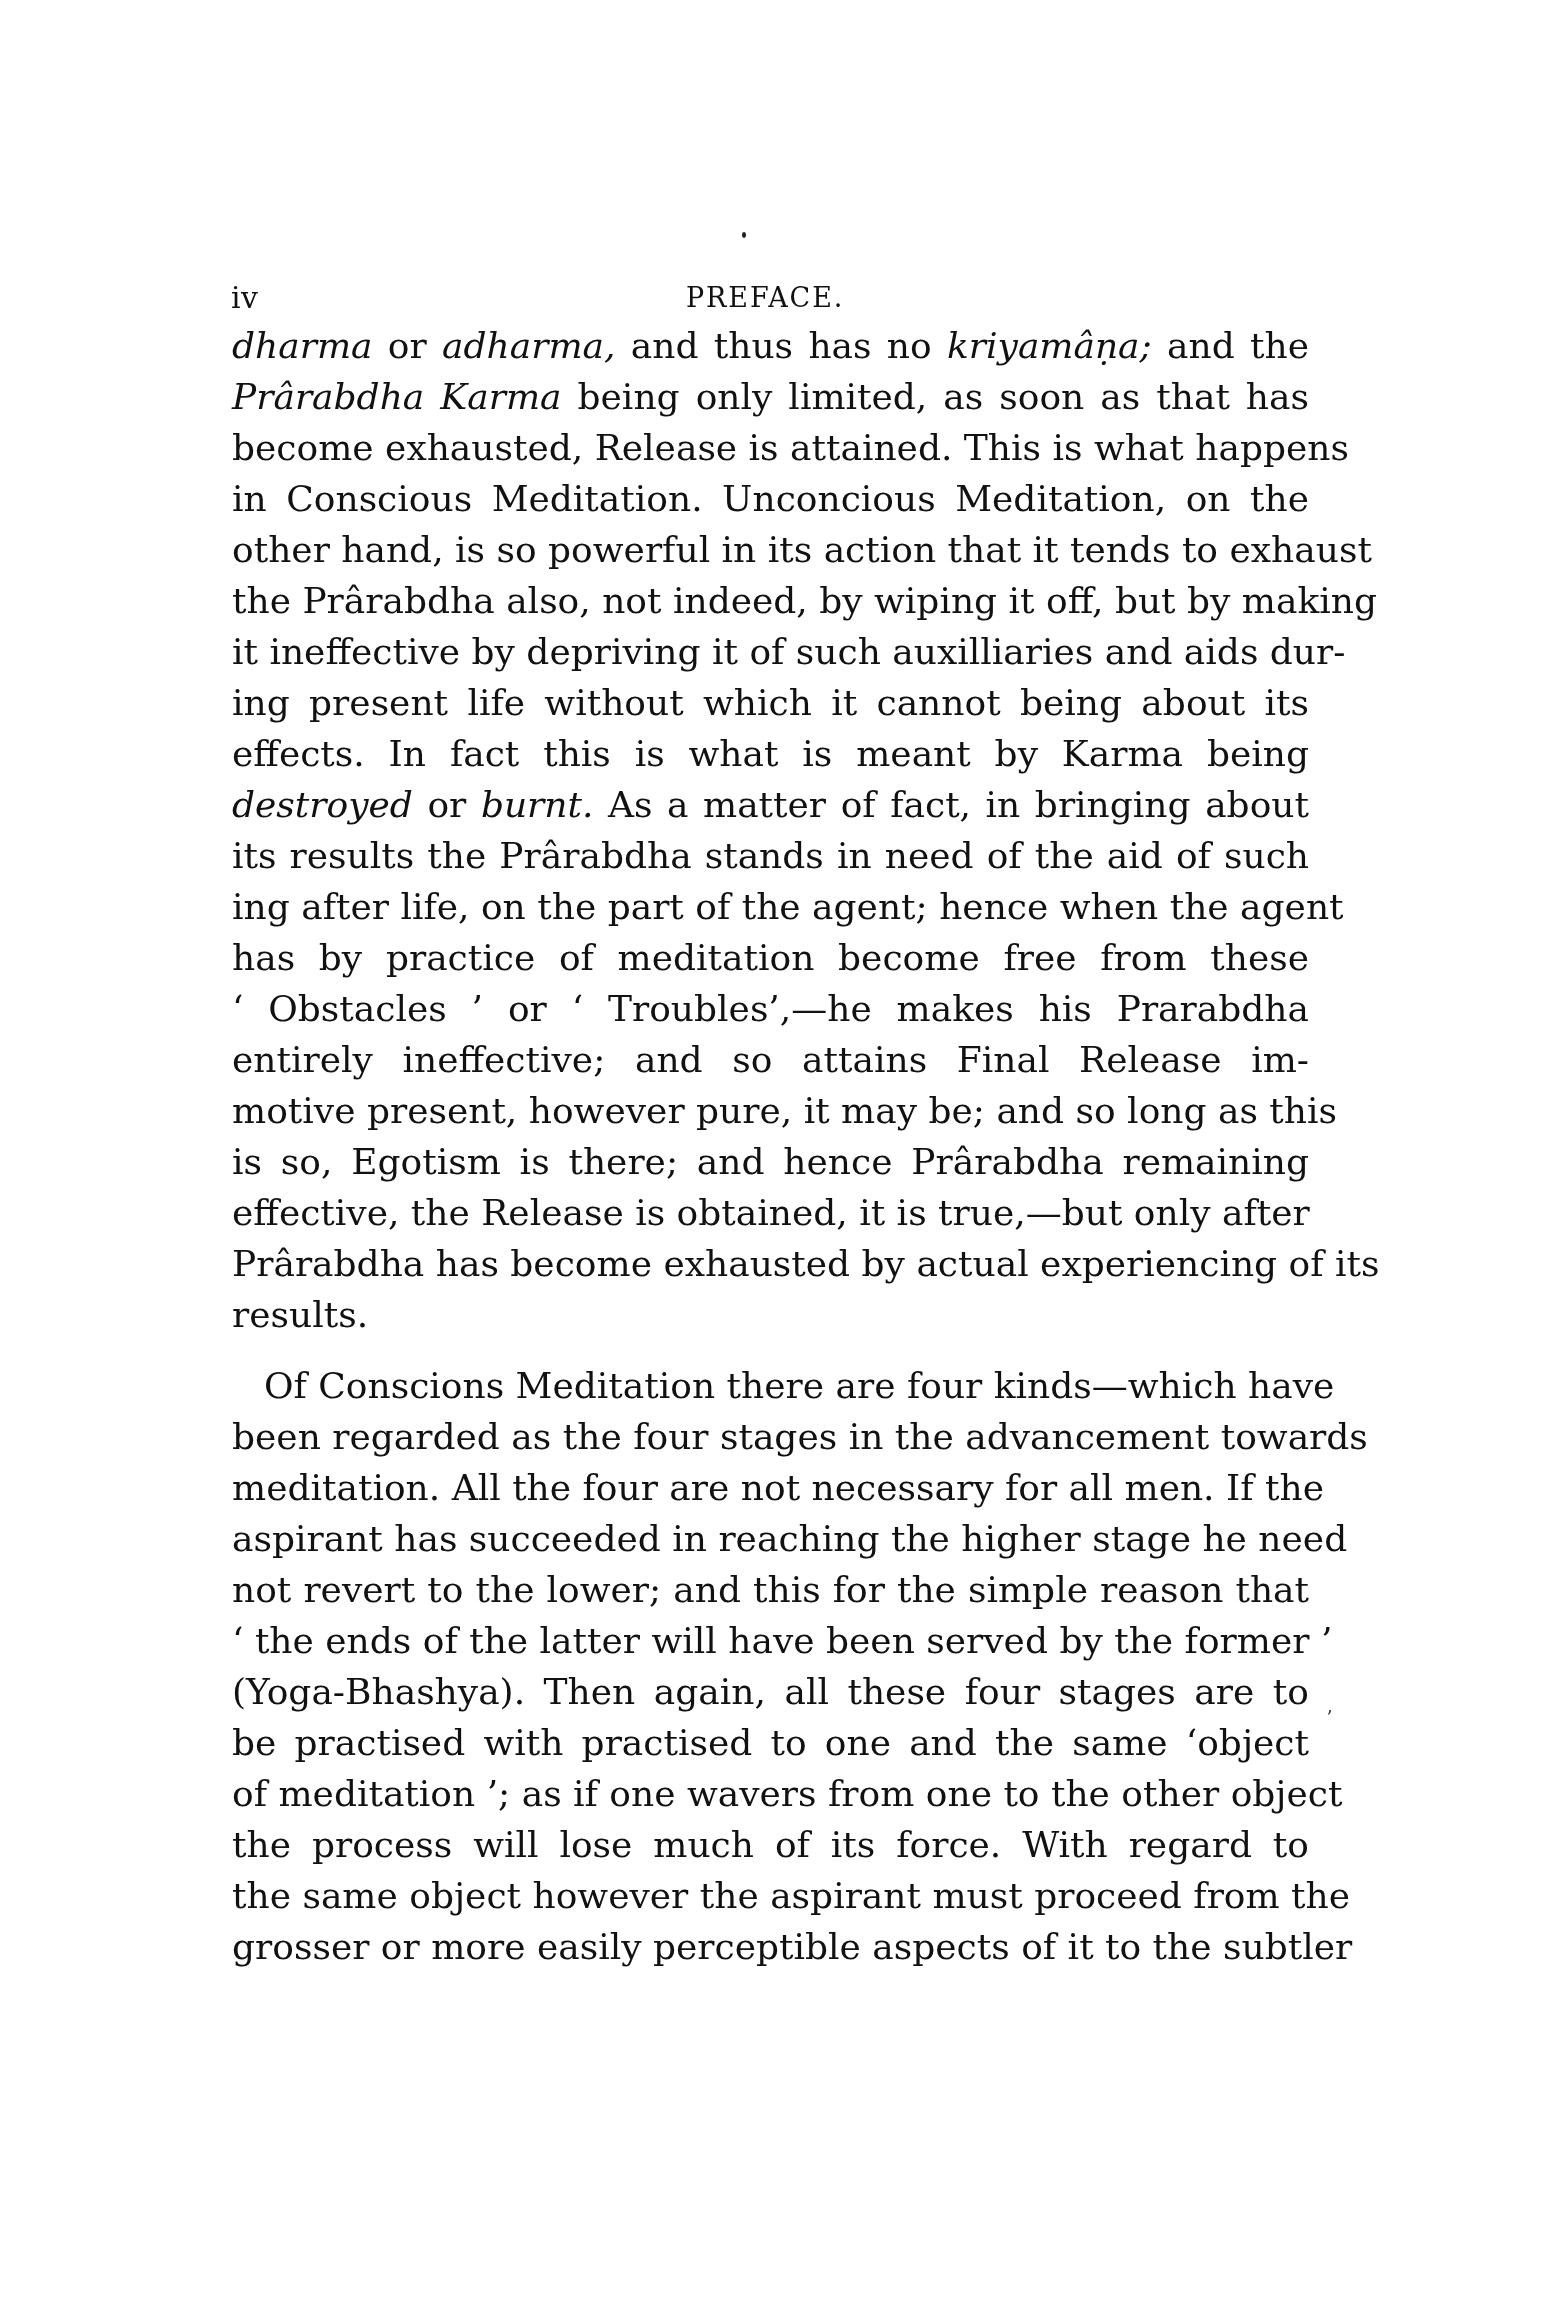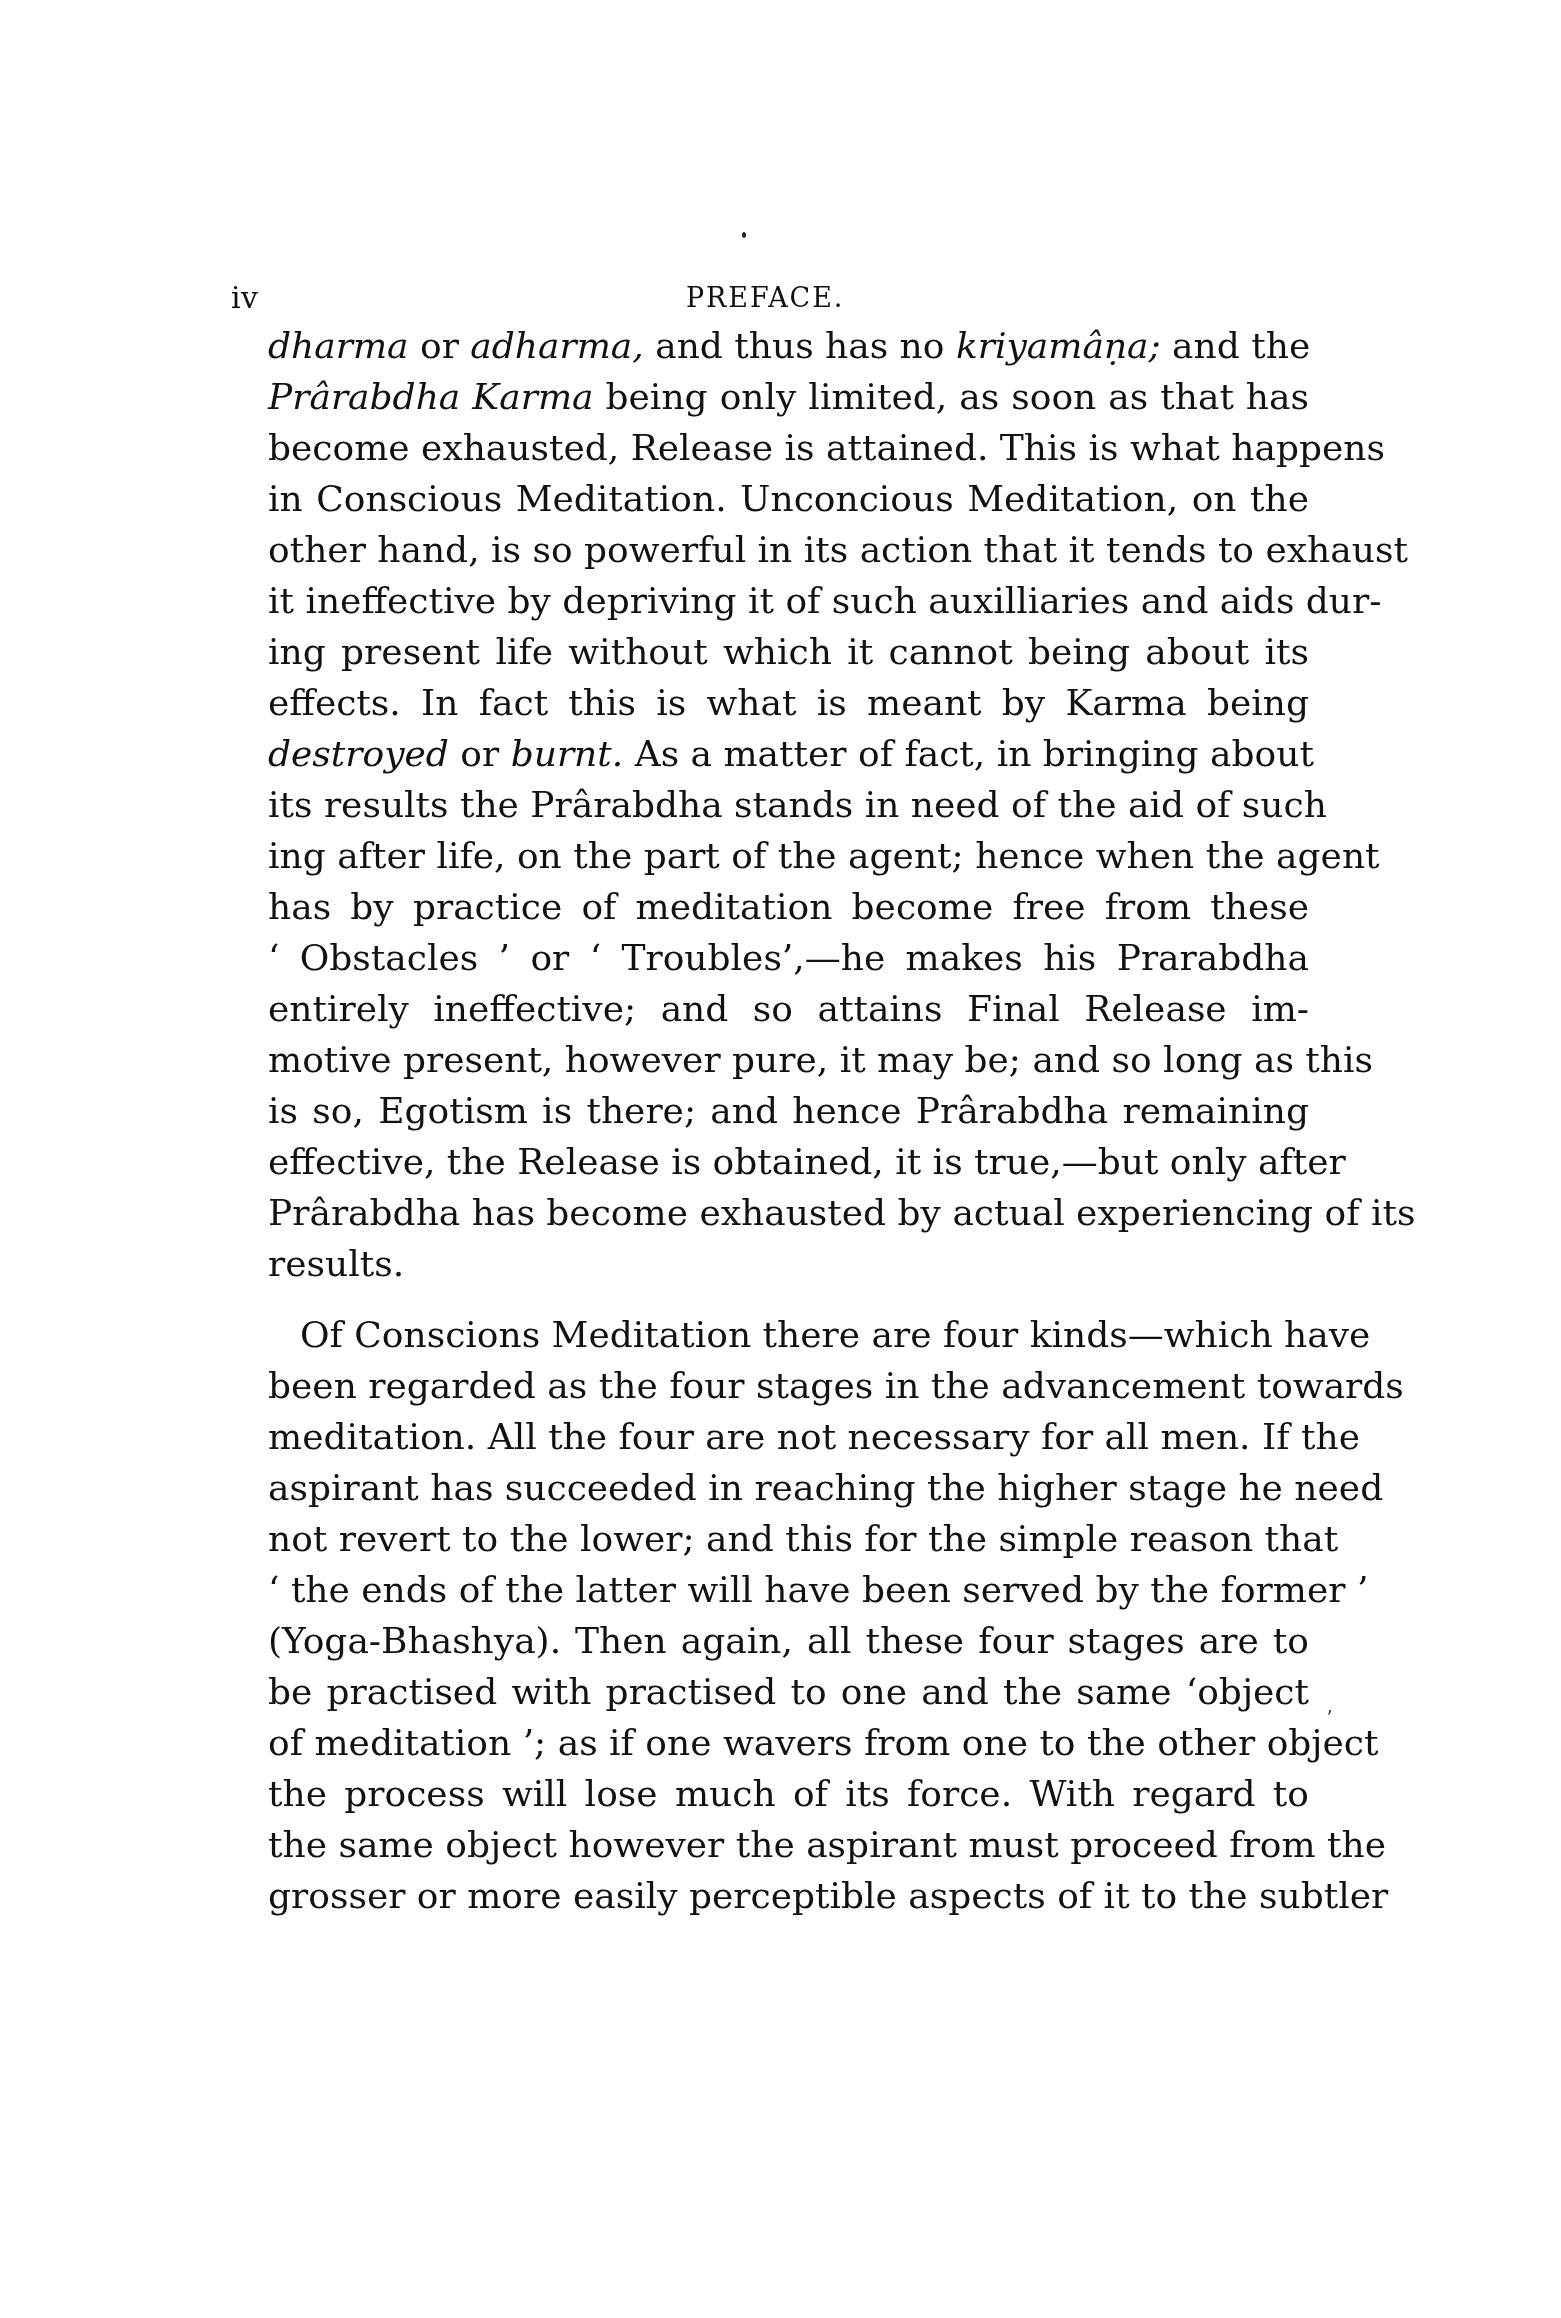--- a/index.html
+++ b/index.html
@@ -57,21 +57,20 @@
       font-size: 36px;
       line-height: 51px;
     }
     .line {
       display: block;
       white-space: nowrap;
       text-align: justify;
       text-align-last: justify;
       height: 51px;
       overflow: visible;
-      margin-left: 36px;
     }
     .line.last {
       text-align-last: left;
     }
     .para-gap {
       height: 20.4px;
     }
     .indent {
       padding-left: 32px;
     }
@@ -96,20 +95,21 @@
     <span class="title">PREFACE.</span>
   </div>
 
   <div class="body-text" id="body-text">
       <div>
         <span class="line"><i>dharma</i><span> or </span><i>adharma,</i><span> and thus has no </span><i>kriyamâṇa;</i><span> and the</span></span>
         <span class="line"><i>Prârabdha Karma</i><span> being only limited, as soon as that has</span></span>
         <span class="line"><span>become exhausted, Release is attained. This is what happens</span></span>
         <span class="line"><span>in Conscious Meditation. Unconcious Meditation, on the</span></span>
         <span class="line"><span>other hand, is so powerful in its action that it tends to exhaust</span></span>
+        <span class="line"><span>the Prârabdha also, not indeed, by wiping it off, but by making</span></span>
         <span class="line"><span>it ineffective by depriving it of such auxilliaries and aids dur-</span></span>
         <span class="line"><span>ing present life without which it cannot being about its</span></span>
         <span class="line"><span>effects. In fact this is what is meant by Karma being</span></span>
         <span class="line"><i>destroyed</i><span> or </span><i>burnt.</i><span> As a matter of fact, in bringing about</span></span>
         <span class="line"><span>its results the Prârabdha stands in need of the aid of such</span></span>
         <span class="line"><span>ing after life, on the part of the agent; hence when the agent</span></span>
         <span class="line"><span>has by practice of meditation become free from these</span></span>
         <span class="line"><span>‘ Obstacles ’ or ‘ Troubles’,—he makes his Prarabdha</span></span>
         <span class="line"><span>entirely ineffective; and so attains Final Release im-</span></span>
         <span class="line"><span>motive present, however pure, it may be; and so long as this</span></span>

